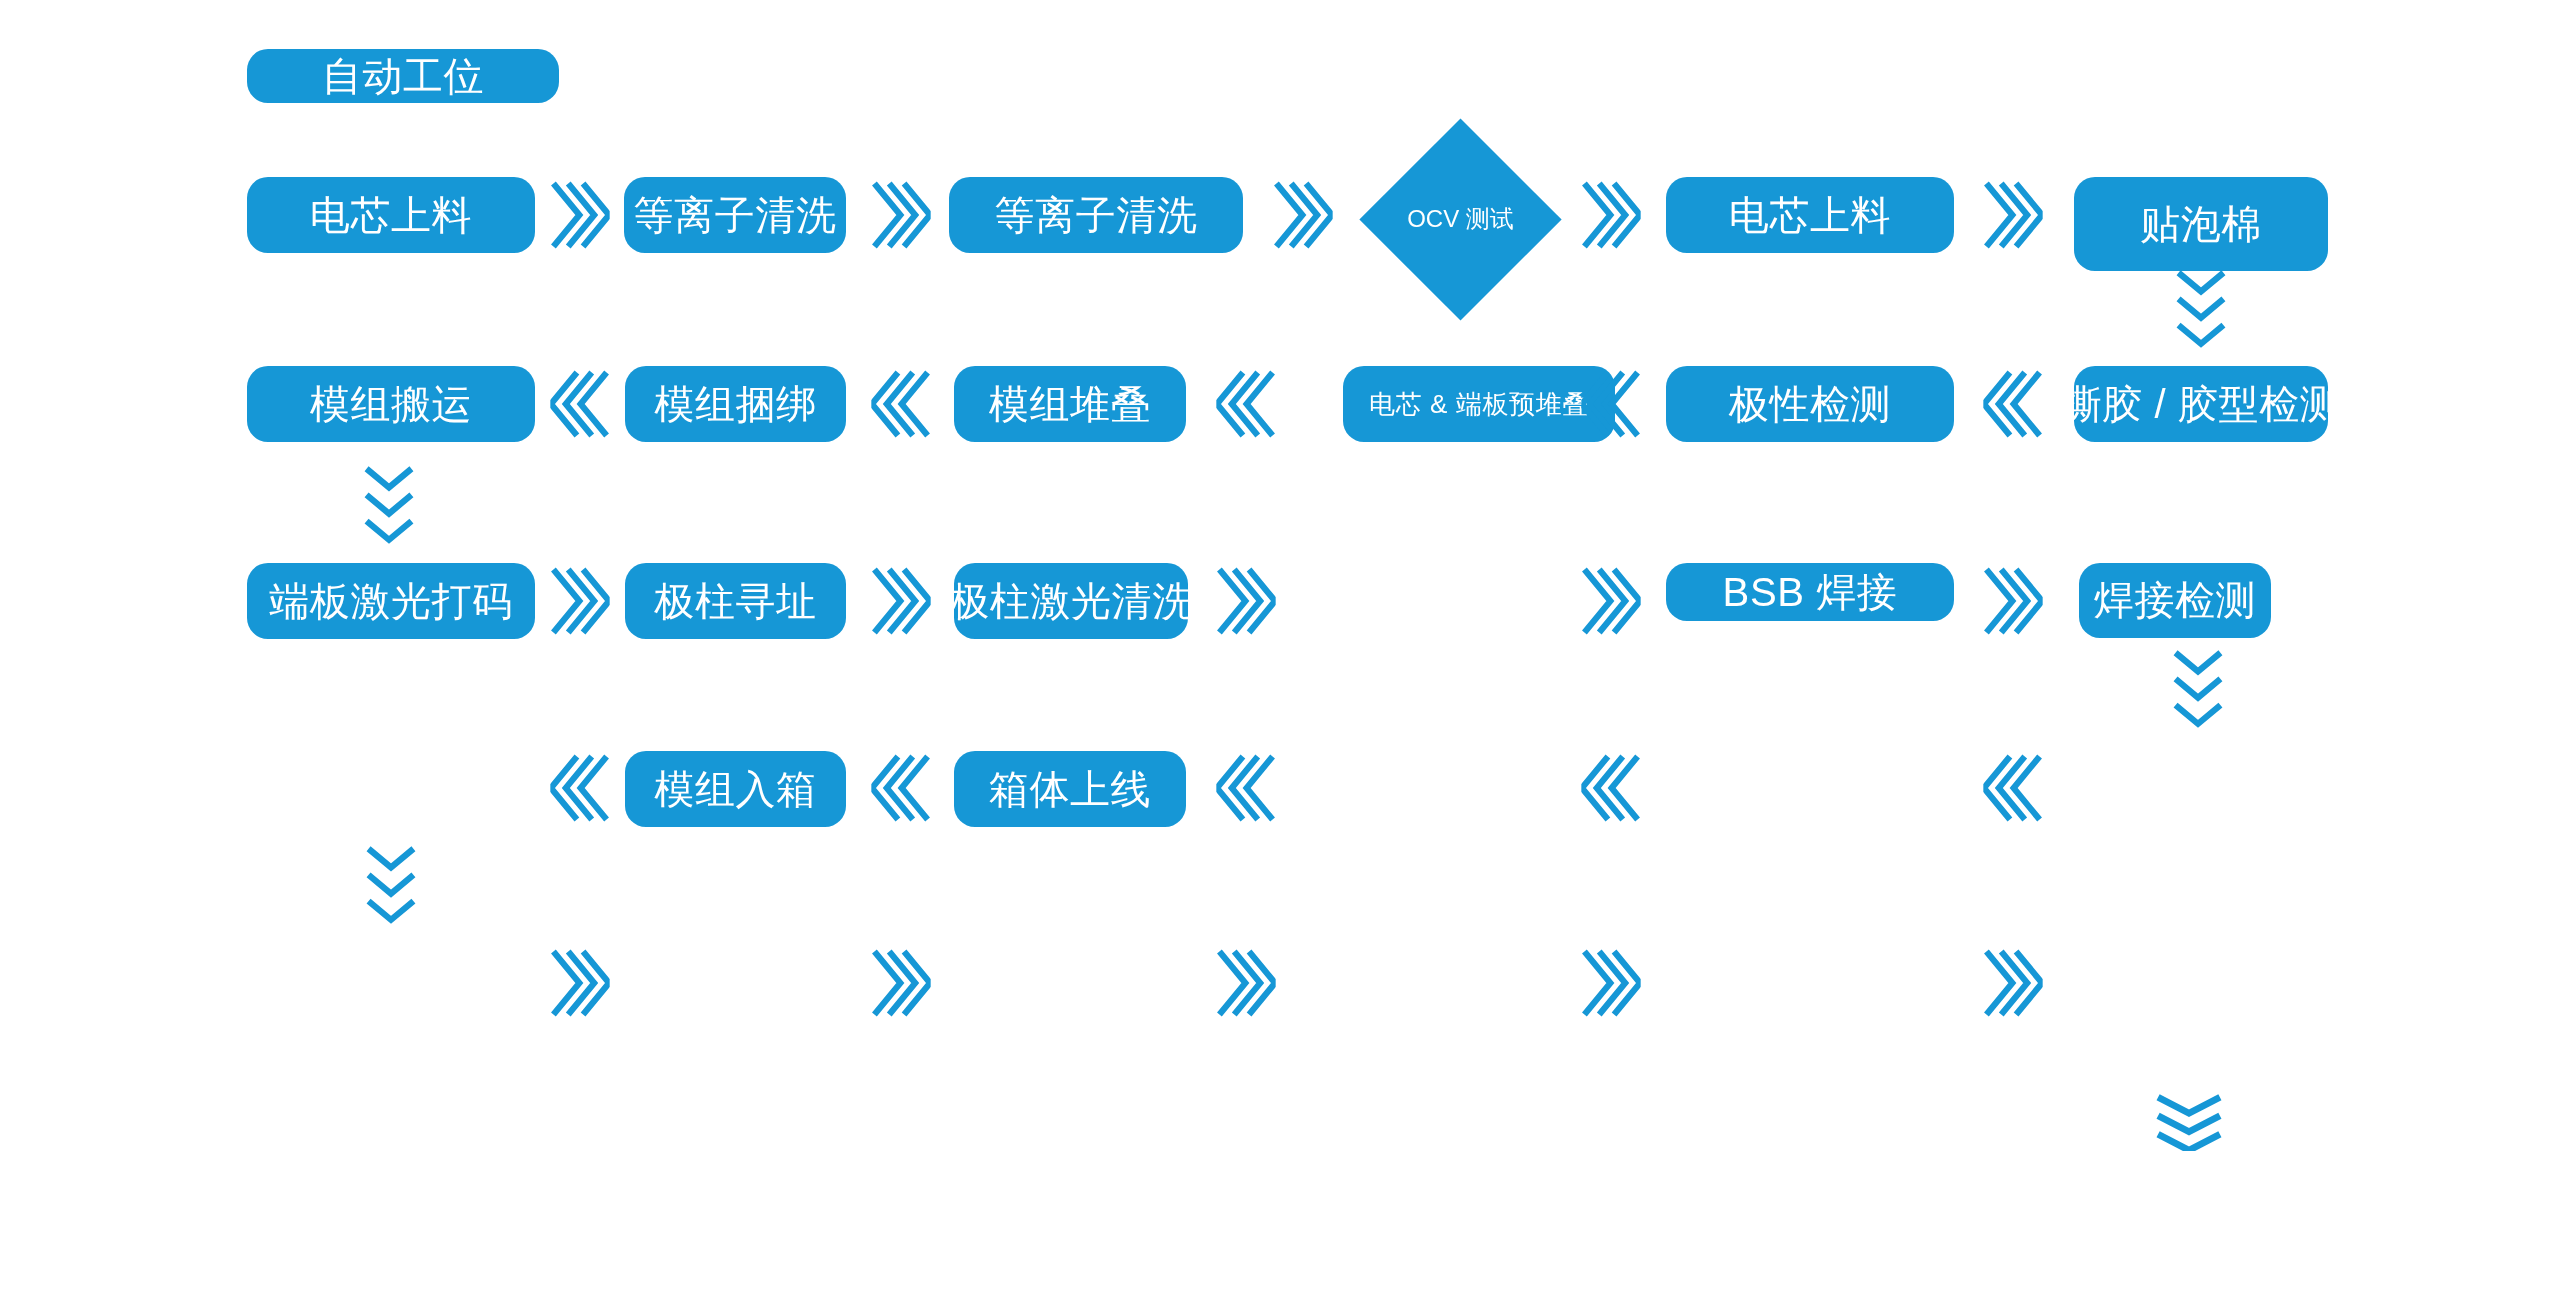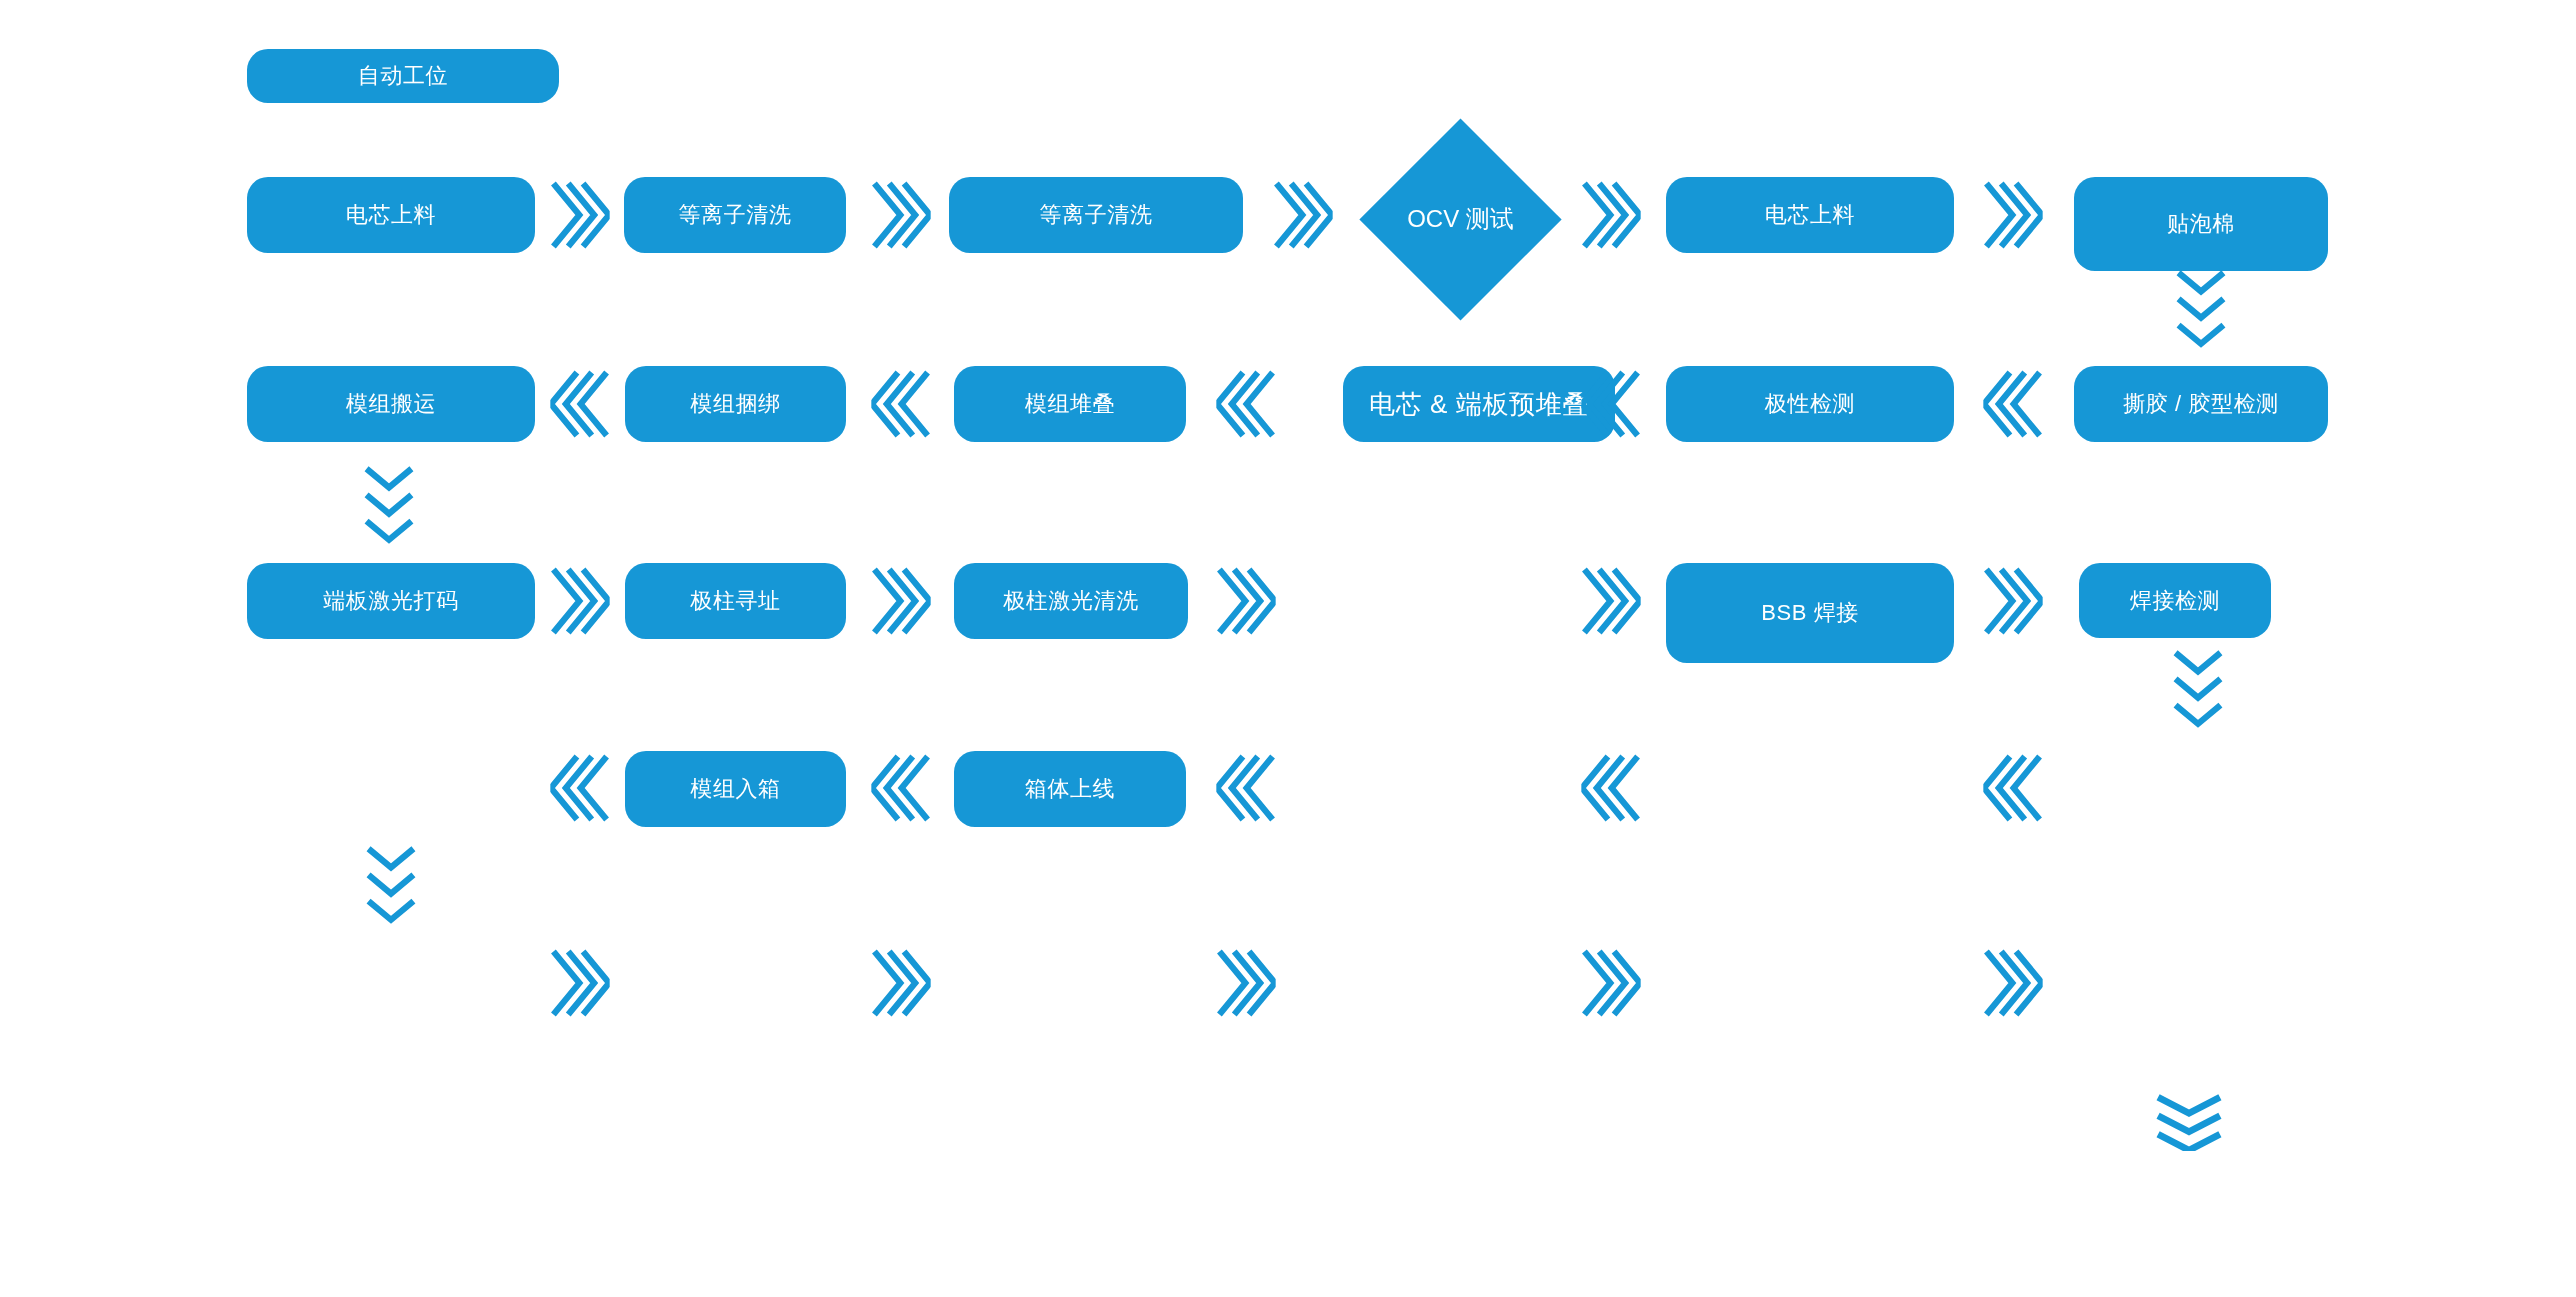--- a/index.html
+++ b/index.html
@@ -17,21 +17,21 @@
     overflow:hidden;
   }
   .node{
     position:absolute;
     background:var(--primary);
     color:var(--node-text);
     border-radius:21px;
     display:flex;
     align-items:center;
     justify-content:center;
-    font-size:22px;
+    font-size:40px;
     font-weight:500;
     letter-spacing:0.6px;
     white-space:nowrap;
   }
   .node.small{font-size:26px;}
   .diamond{
     position:absolute;
     left:1389px;top:148px;
     width:143px;height:143px;
     background:var(--primary);
@@ -176,21 +176,21 @@
   <div class="arrow" style="left:1216px;top:567px;">
     <svg width="60" height="68" viewBox="0 0 96 110">
         <use href="#chev-right"></use>
       </svg>
     </div>
   <div class="arrow" style="left:1581px;top:567px;">
     <svg width="60" height="68" viewBox="0 0 96 110">
         <use href="#chev-right"></use>
       </svg>
     </div>
-  <div class="node" style="left:1666px;top:563px;width:288px;height:100px;">BSB 焊接</div>
+  <div class="node" style="left:1666px;top:563px;width:288px;height:58px;">BSB 焊接</div>
   <div class="arrow" style="left:1983px;top:567px;">
     <svg width="60" height="68" viewBox="0 0 96 110">
         <use href="#chev-right"></use>
       </svg>
     </div>
   <div class="node" style="left:2079px;top:563px;width:192px;height:75px;">焊接检测</div>
 
   <div class="arrow" style="left:2173px;top:649px;">
     <svg width="50" height="81" viewBox="0 0 80 130">
         <use href="#chev-down"></use>

